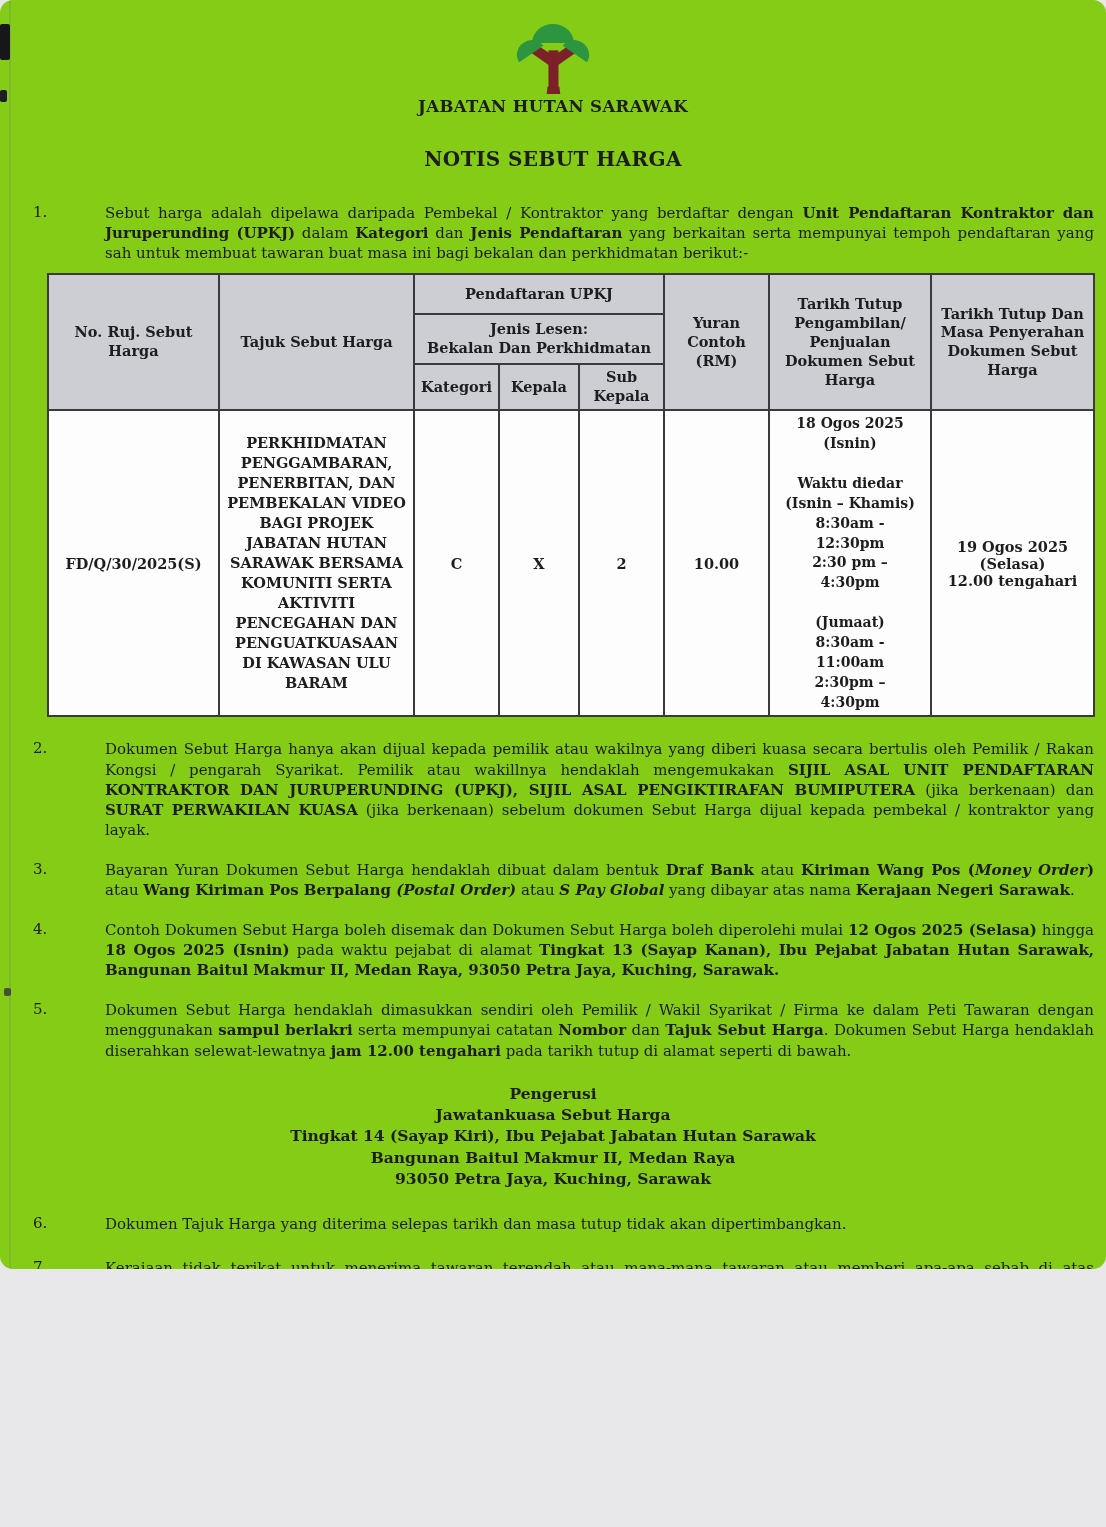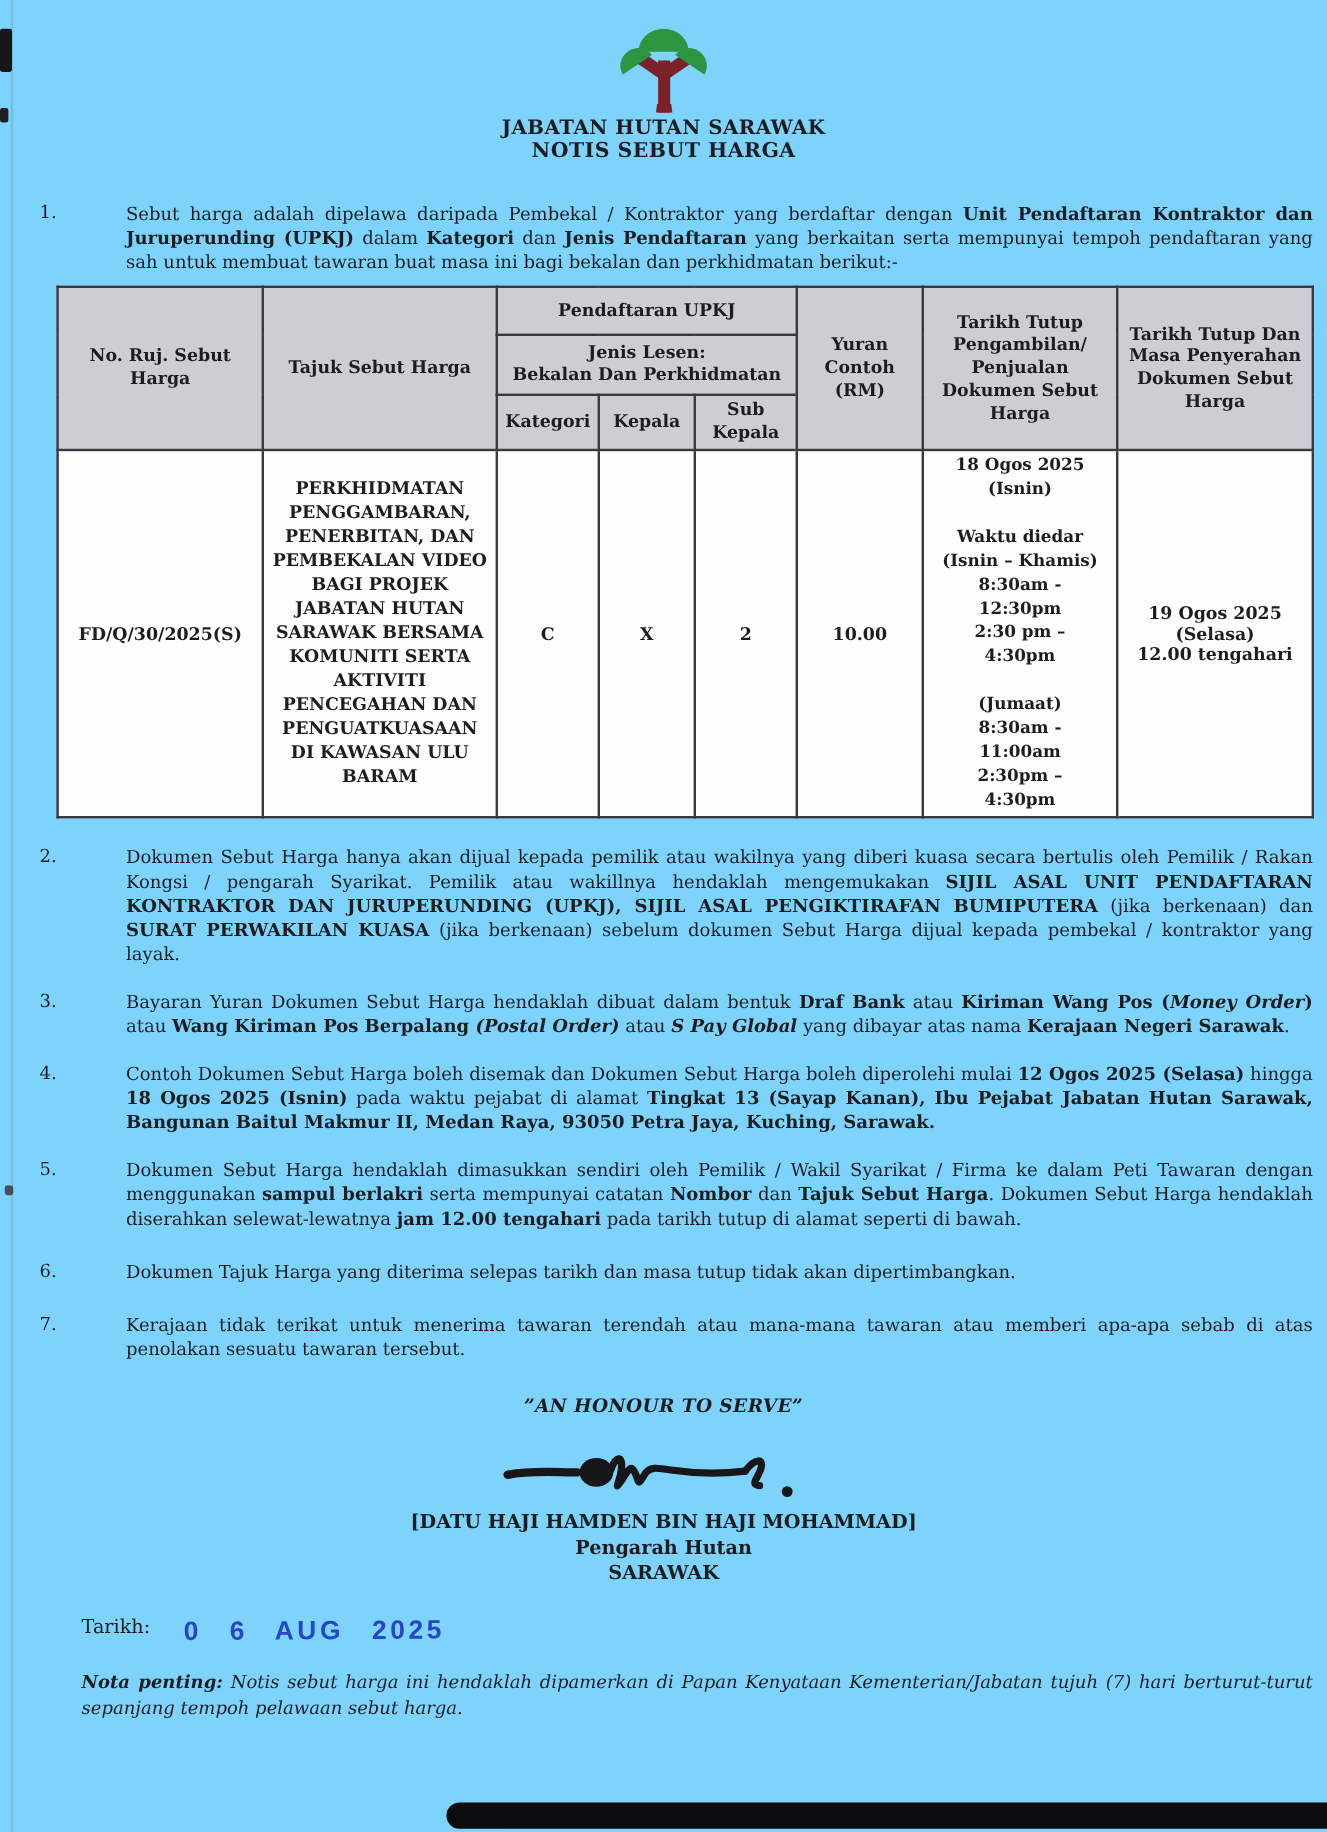--- a/index.html
+++ b/index.html
@@ -1,34 +1,35 @@
 <!DOCTYPE html>
 <html><head>
 <meta charset="utf-8">
 <title>Notis Sebut Harga</title>
 <style>
   html,body{margin:0;padding:0;background:#e8e8ea;}
   .page{
     position:relative;
-    width:1106px;height:1527px;
+    width:1106px;height:1269px;
     margin:0 auto;
-    background:#7dd3fc;
+    background:#84cc16;
     font-family:"DejaVu Serif","Liberation Serif",serif;
     color:#1d1d20;
     overflow:hidden;
+    border-radius:13px;
   }
   .b{font-weight:bold;}
   .i{font-style:italic;}
   .bi{font-weight:bold;font-style:italic;}
 
   
   .doc-header{text-align:center;padding-top:14px;}
   .logo-wrap{height:80px;}
   .org-name{font-size:16.5px;font-weight:bold;letter-spacing:.4px;margin-top:3px;}
-  .doc-title{font-size:17px;font-weight:bold;letter-spacing:.4px;}
+  .doc-title{font-size:20px;font-weight:bold;letter-spacing:.4px;margin-top:31px;}
 
   
   .clause{display:grid;grid-template-columns:36px 1fr;margin:0 12px 0 33px;}
   .clause .num{font-size:15px;}
   .clause .txt{font-size:15px;line-height:1.34;text-align:justify;margin-left:36px;}
 
   .mt1{margin-top:32px;}
   .mt2{margin-top:20px;}
 
   
@@ -182,20 +183,25 @@
   </div>
   <div class="clause mt2">
     <div class="num">4.</div>
     <div class="txt"><span>Contoh Dokumen Sebut Harga boleh disemak dan Dokumen Sebut Harga boleh diperolehi mulai </span><span class="b">12 Ogos 2025 (Selasa)</span><span> hingga </span><span class="b">18 Ogos 2025 (Isnin)</span><span> pada waktu pejabat di alamat </span><span class="b">Tingkat 13 (Sayap Kanan), Ibu Pejabat Jabatan Hutan Sarawak, Bangunan Baitul Makmur II, Medan Raya, 93050 Petra Jaya, Kuching, Sarawak.</span></div>
   </div>
   <div class="clause mt2">
     <div class="num">5.</div>
     <div class="txt"><span>Dokumen Sebut Harga hendaklah dimasukkan sendiri oleh Pemilik / Wakil Syarikat / Firma ke dalam Peti Tawaran dengan menggunakan </span><span class="b">sampul berlakri</span><span> serta mempunyai catatan </span><span class="b">Nombor</span><span> dan </span><span class="b">Tajuk Sebut Harga</span><span>. Dokumen Sebut Harga hendaklah diserahkan selewat-lewatnya </span><span class="b">jam 12.00 tengahari</span><span> pada tarikh tutup di alamat seperti di bawah.</span></div>
   </div>
 
+  <div class="center-block lines" style="margin-top:22px">Pengerusi
+Jawatankuasa Sebut Harga
+Tingkat 14 (Sayap Kiri), Ibu Pejabat Jabatan Hutan Sarawak
+Bangunan Baitul Makmur II, Medan Raya
+93050 Petra Jaya, Kuching, Sarawak</div>
 
   <div class="clause" style="margin-top:24px">
     <div class="num">6.</div>
     <div class="txt"><span>Dokumen Tajuk Harga yang diterima selepas tarikh dan masa tutup tidak akan dipertimbangkan.</span></div>
   </div>
   <div class="clause" style="margin-top:24px">
     <div class="num">7.</div>
     <div class="txt"><span>Kerajaan tidak terikat untuk menerima tawaran terendah atau mana-mana tawaran atau memberi apa-apa sebab di atas penolakan sesuatu tawaran tersebut.</span></div>
   </div>
 

